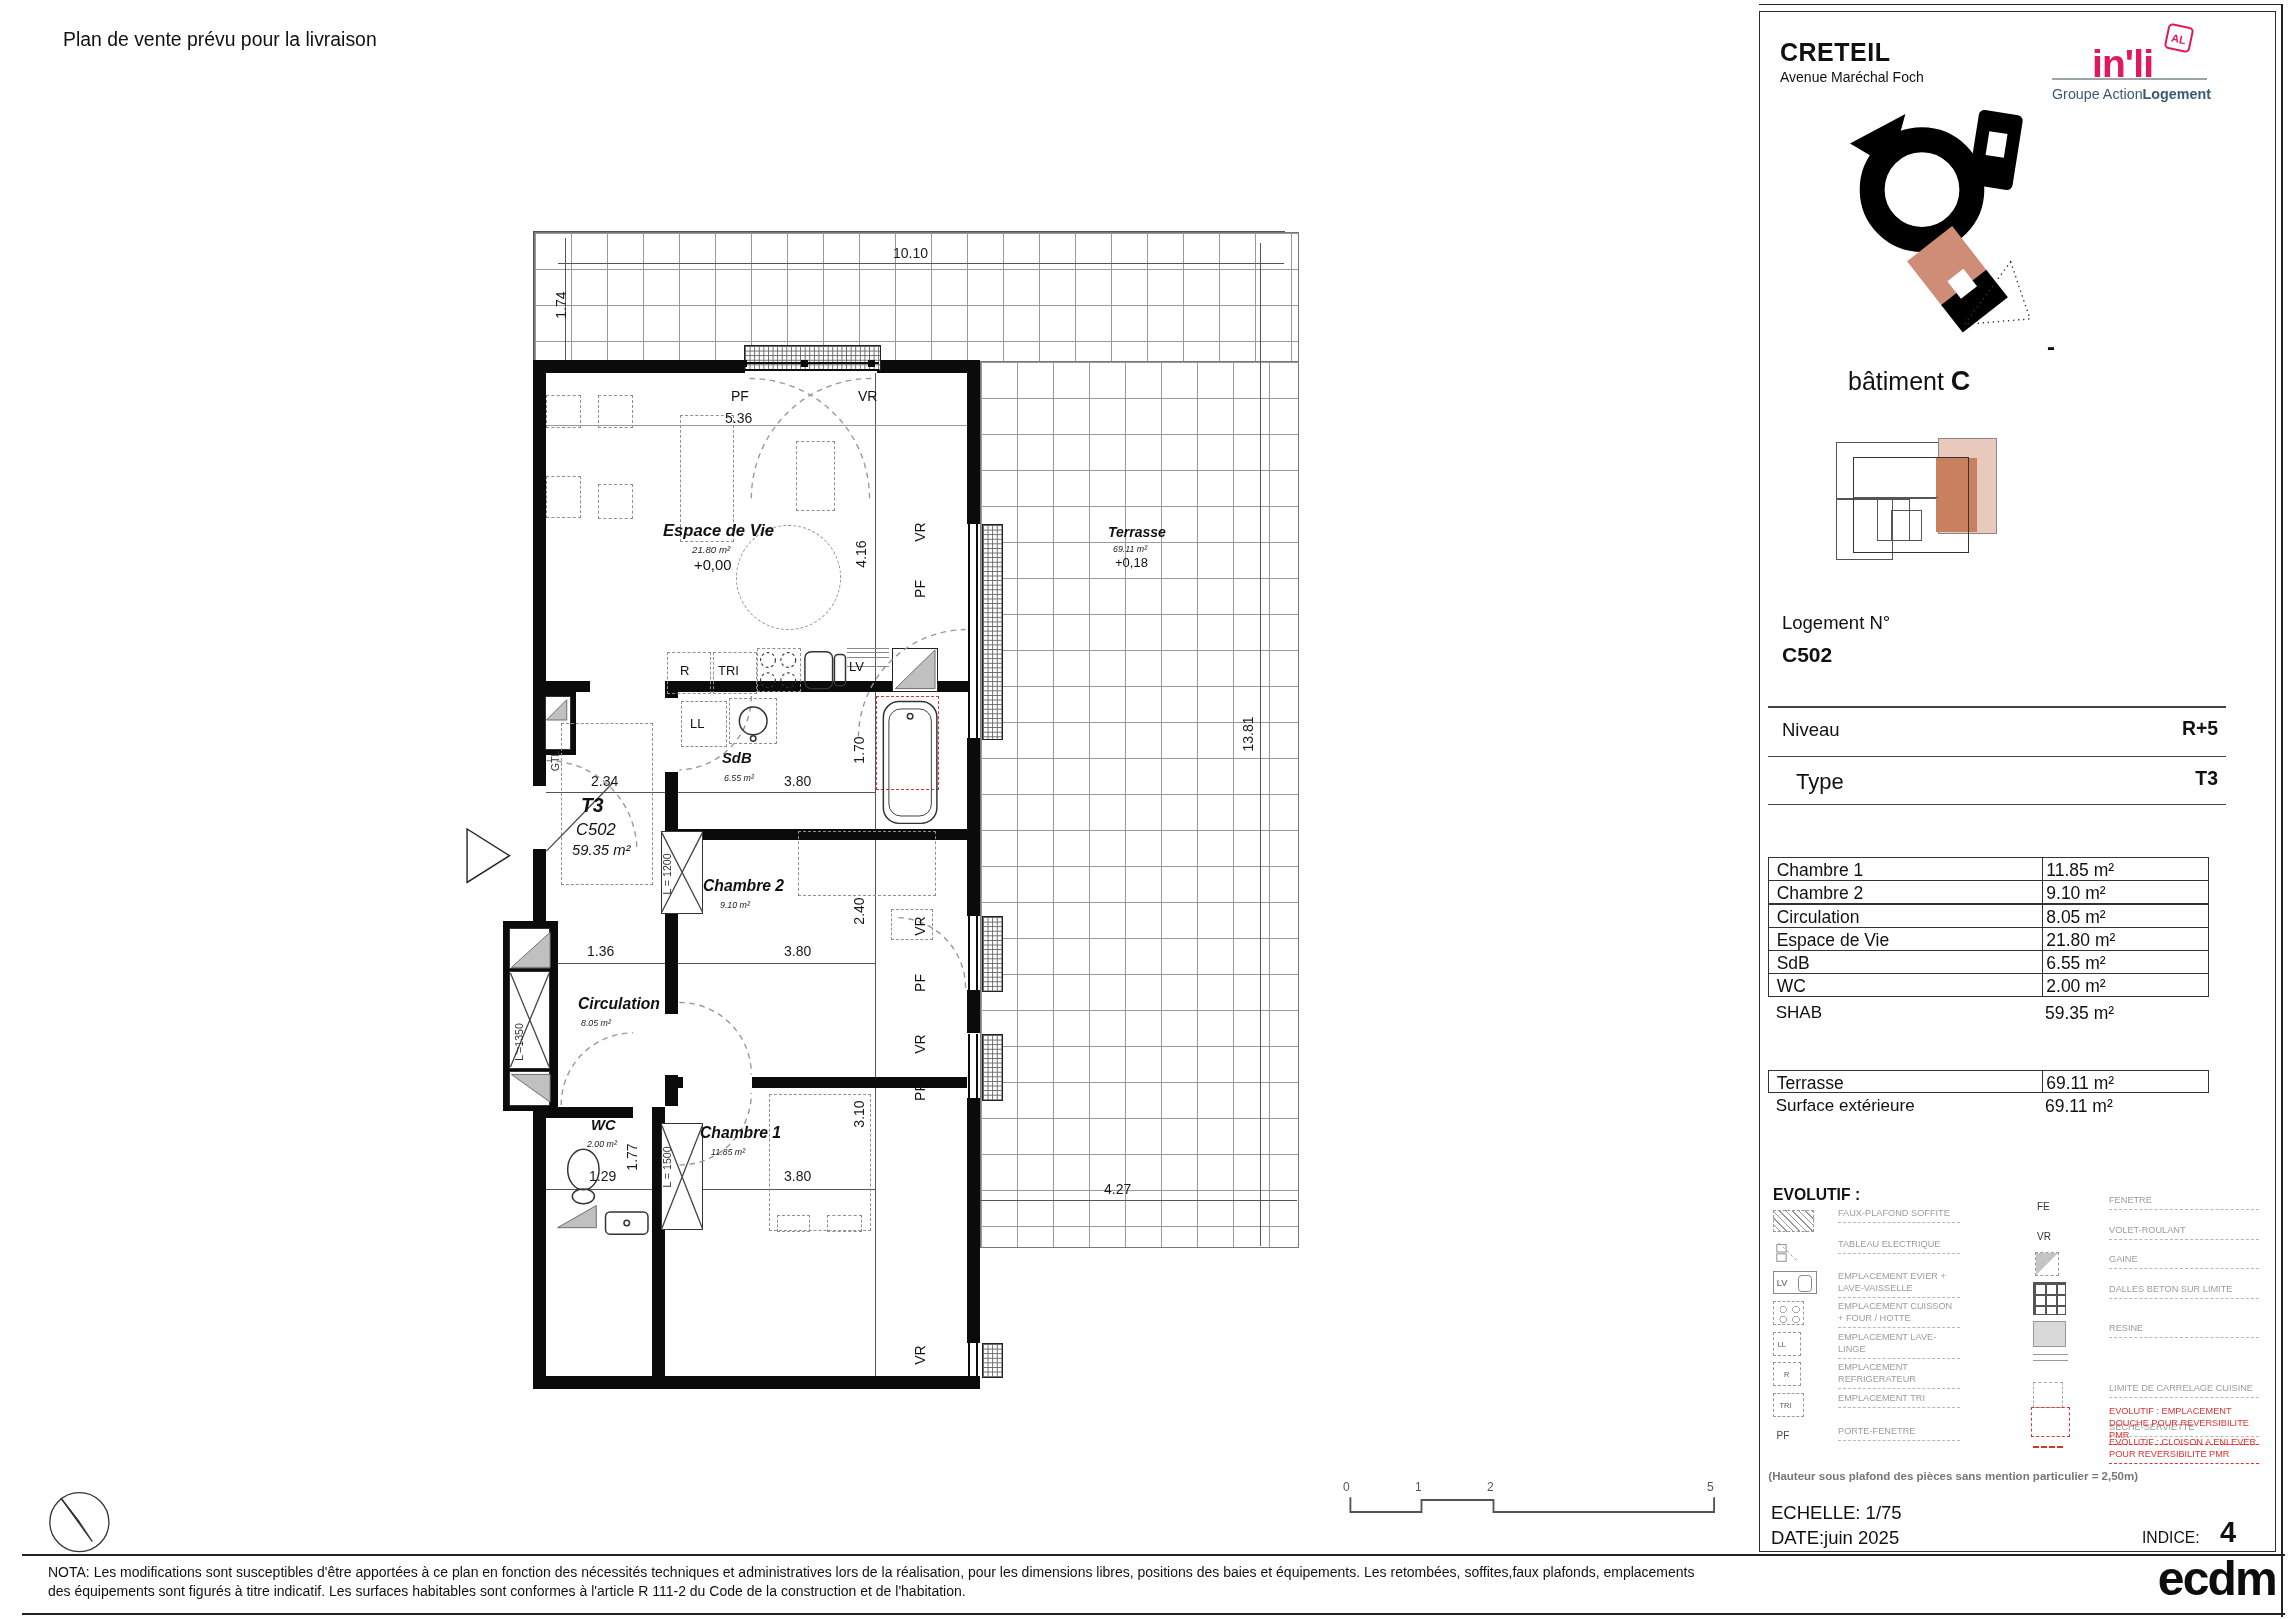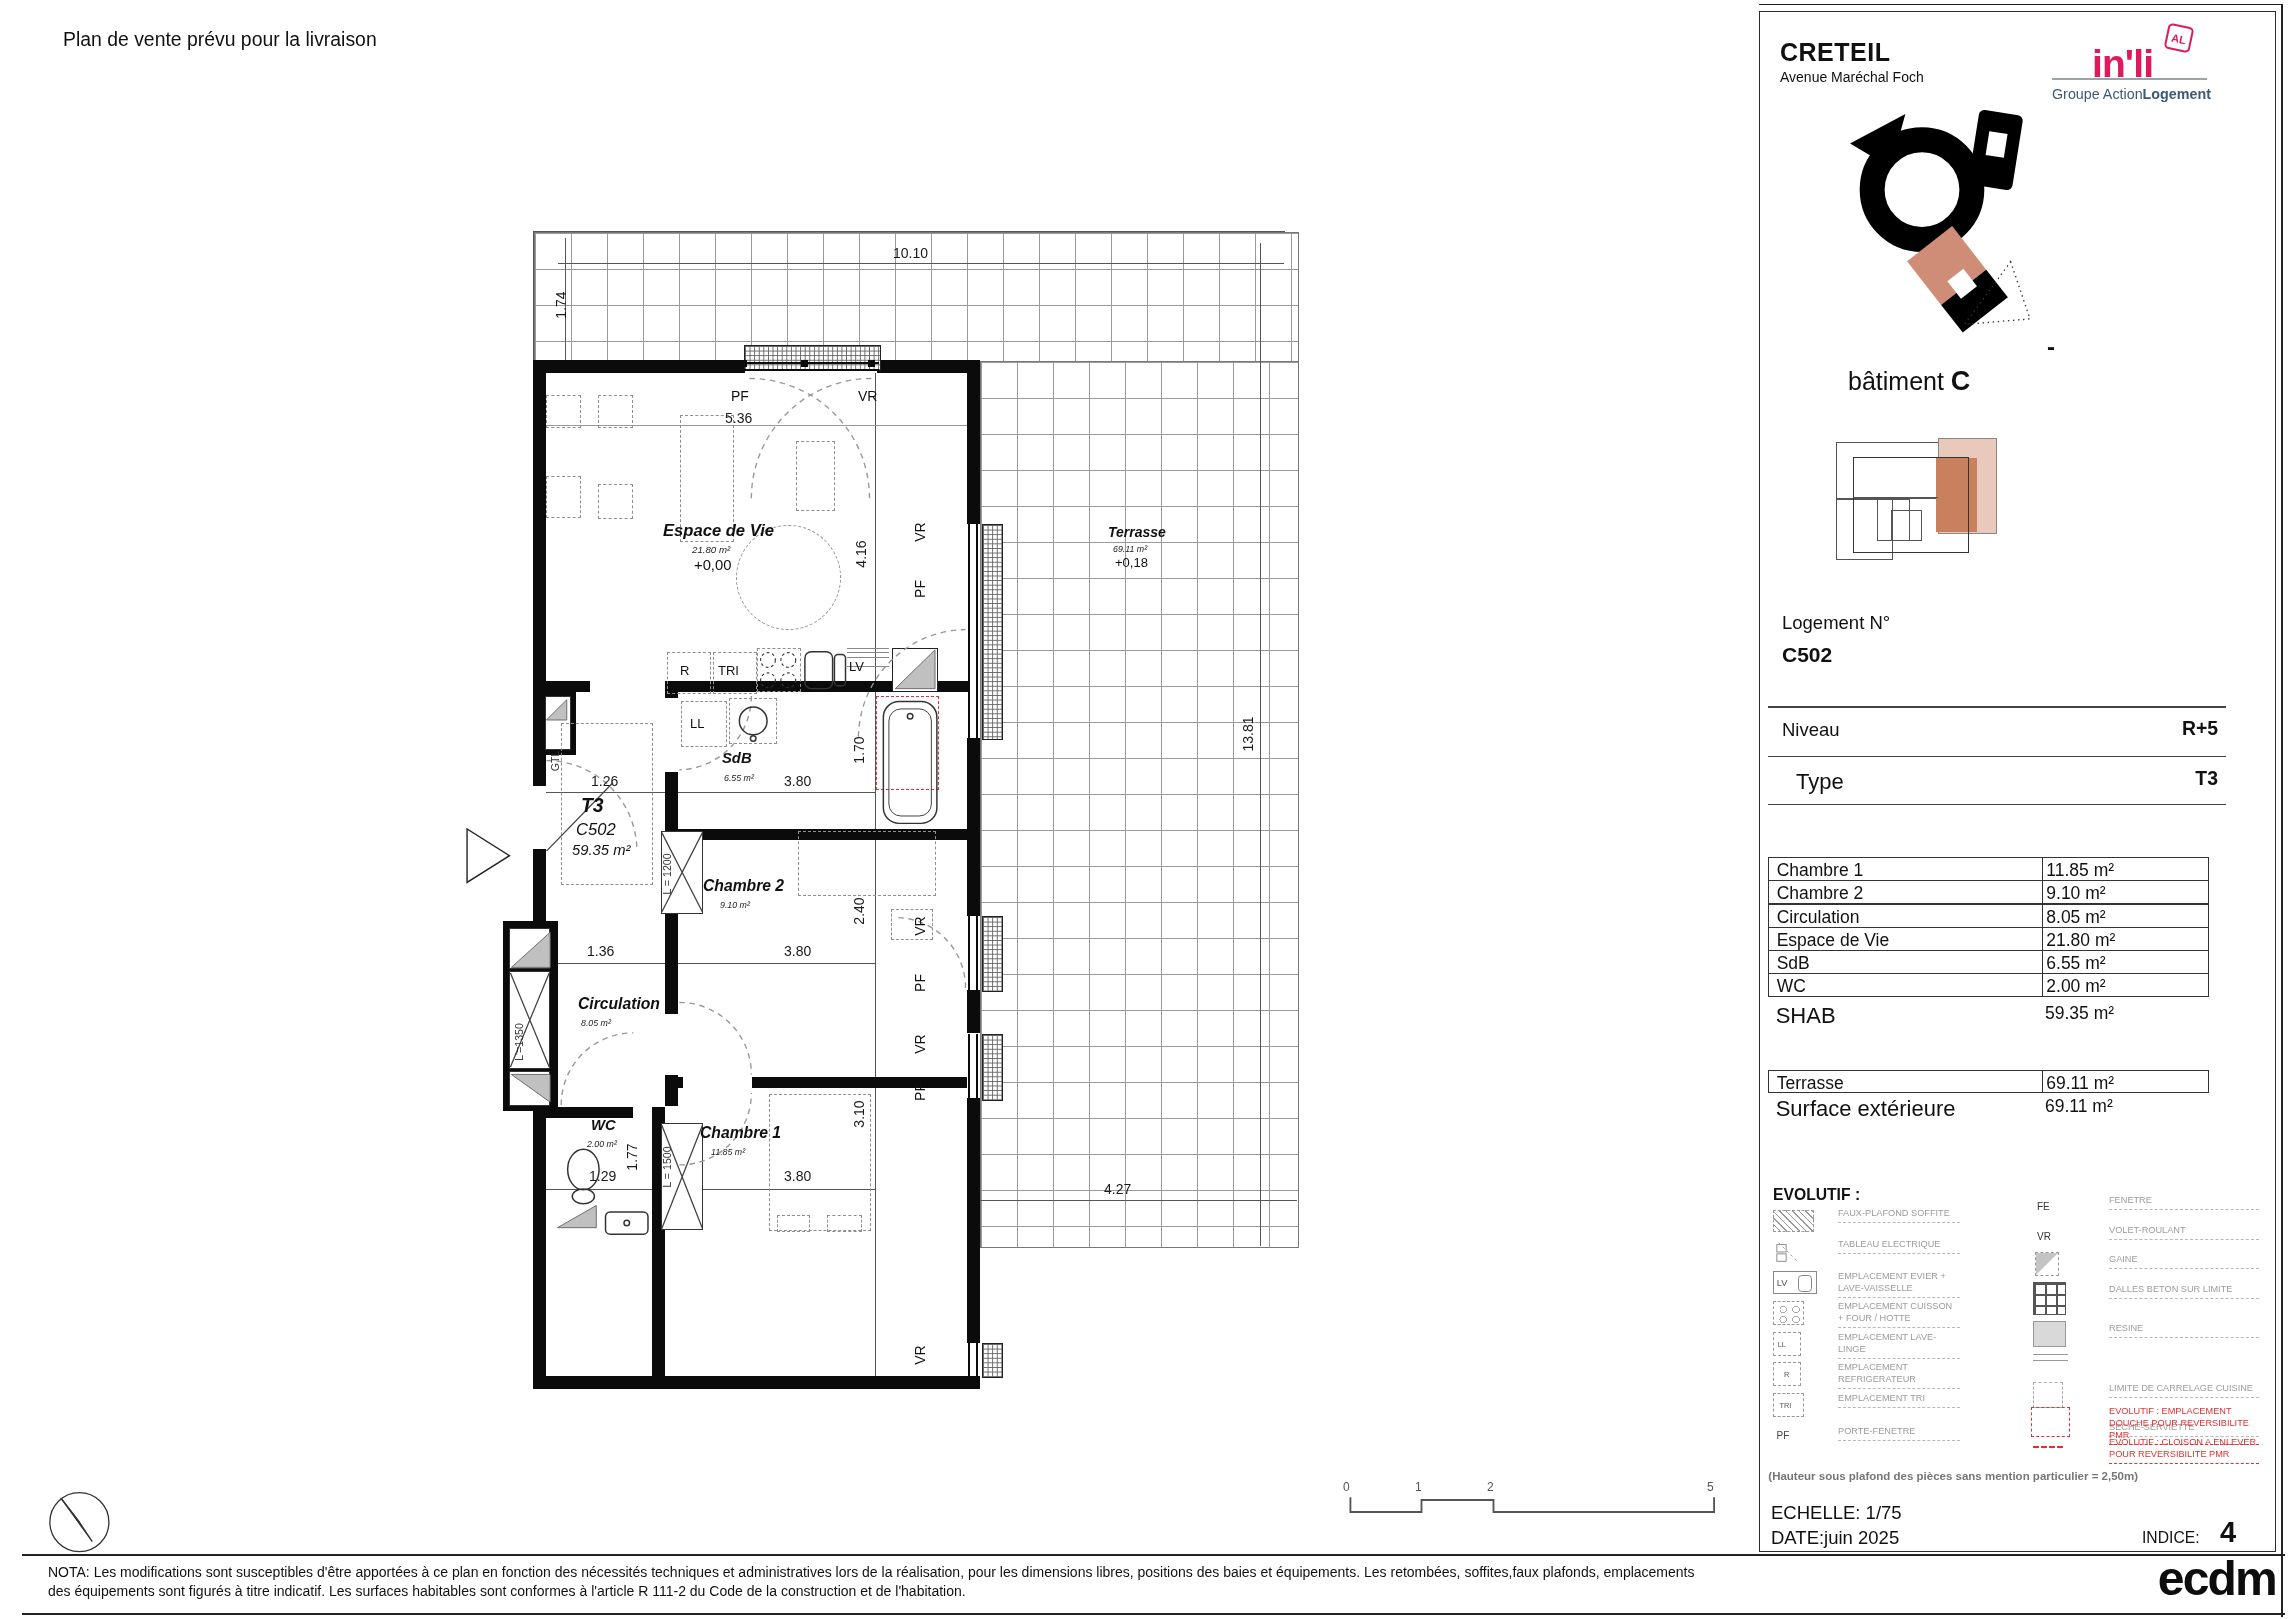--- a/index.html
+++ b/index.html
@@ -17,21 +17,21 @@
   .vsmall{position:absolute;font-size:10.6px;color:#333;white-space:nowrap;width:65px;text-align:center;transform:rotate(-90deg)}
   .rname{position:absolute;font-weight:700;font-style:italic;font-size:16.6px;color:#111;white-space:nowrap}
   .rarea{position:absolute;font-style:italic;font-size:9.7px;color:#222;white-space:nowrap}
   .rlevel{position:absolute;font-size:14.8px;color:#111;white-space:nowrap}
   #panel{position:absolute;left:1759px;top:11px;width:517px;height:1541px;border:1.8px solid #2b2b2b;background:#fff;box-sizing:border-box}
   #panel .hr{position:absolute;background:#444}
   .trow{position:absolute;left:8.3px;width:441px;height:24px;border:0.9px solid #333;box-sizing:border-box}
   .trow .lab{position:absolute;left:7.4px;top:1.8px;font-size:17.5px}
   .trow .val{position:absolute;left:277px;top:1.8px;font-size:17.5px}
   .trow .div{position:absolute;left:273px;top:0;width:0.9px;height:22px;background:#333}
-  .freerow-lab{position:absolute;font-size:22px}
+  .freerow-lab{position:absolute;font-size:17px}
   .freerow-val{position:absolute;font-size:17.5px}
   .leg-label{position:absolute;font-size:9.2px;line-height:1.3;color:#9c9c9c;border-bottom:0.9px dashed #b8b8b8;padding-bottom:1.8px}
   .leg-label.red{color:#e03131;border-bottom-color:#e03131}
   .leg-ic{position:absolute;box-sizing:border-box}
   .ic-letter{font-size:9.2px;color:#555;white-space:nowrap}
   .kp{position:absolute;box-sizing:border-box}
 </style>
 </head>
 <body>
 
@@ -182,21 +182,21 @@
       <line x1="66" y1="1623" x2="86" y2="1649" stroke="#333" stroke-width="1.4"></line>
     </g>
     <path d="M1463 1622 L1463 1638 L1540 1638 L1540 1625 L1618 1625 L1618 1638 L1857 1638 L1857 1622" stroke="#555" stroke-width="2" fill="none"></path>
   </svg>
 
   <div class="dim" style="left:893px;top:245px">10.10</div>
   <div class="vdim" style="left:533px;top:297px">1.74</div>
   <div class="dim" style="left:725px;top:410px">5.36</div>
   <div class="vdim" style="left:833px;top:546px">4.16</div>
   <div class="vdim" style="left:1220px;top:726px">13.81</div>
-  <div class="dim" style="left:591px;top:773px">1.26</div>
+  <div class="dim" style="left:591px;top:773px">2.34</div>
   <div class="dim" style="left:784px;top:773px">3.80</div>
   <div class="vdim" style="left:831px;top:742px">1.70</div>
   <div class="dim" style="left:587px;top:943px">1.36</div>
   <div class="dim" style="left:784px;top:943px">3.80</div>
   <div class="vdim" style="left:831px;top:903px">2.40</div>
   <div class="dim" style="left:589px;top:1168px">1.29</div>
   <div class="vdim" style="left:604px;top:1149px">1.77</div>
   <div class="dim" style="left:784px;top:1168px">3.80</div>
   <div class="vdim" style="left:831px;top:1106px">3.10</div>
   <div class="dim" style="left:1104px;top:1181px">4.27</div>

